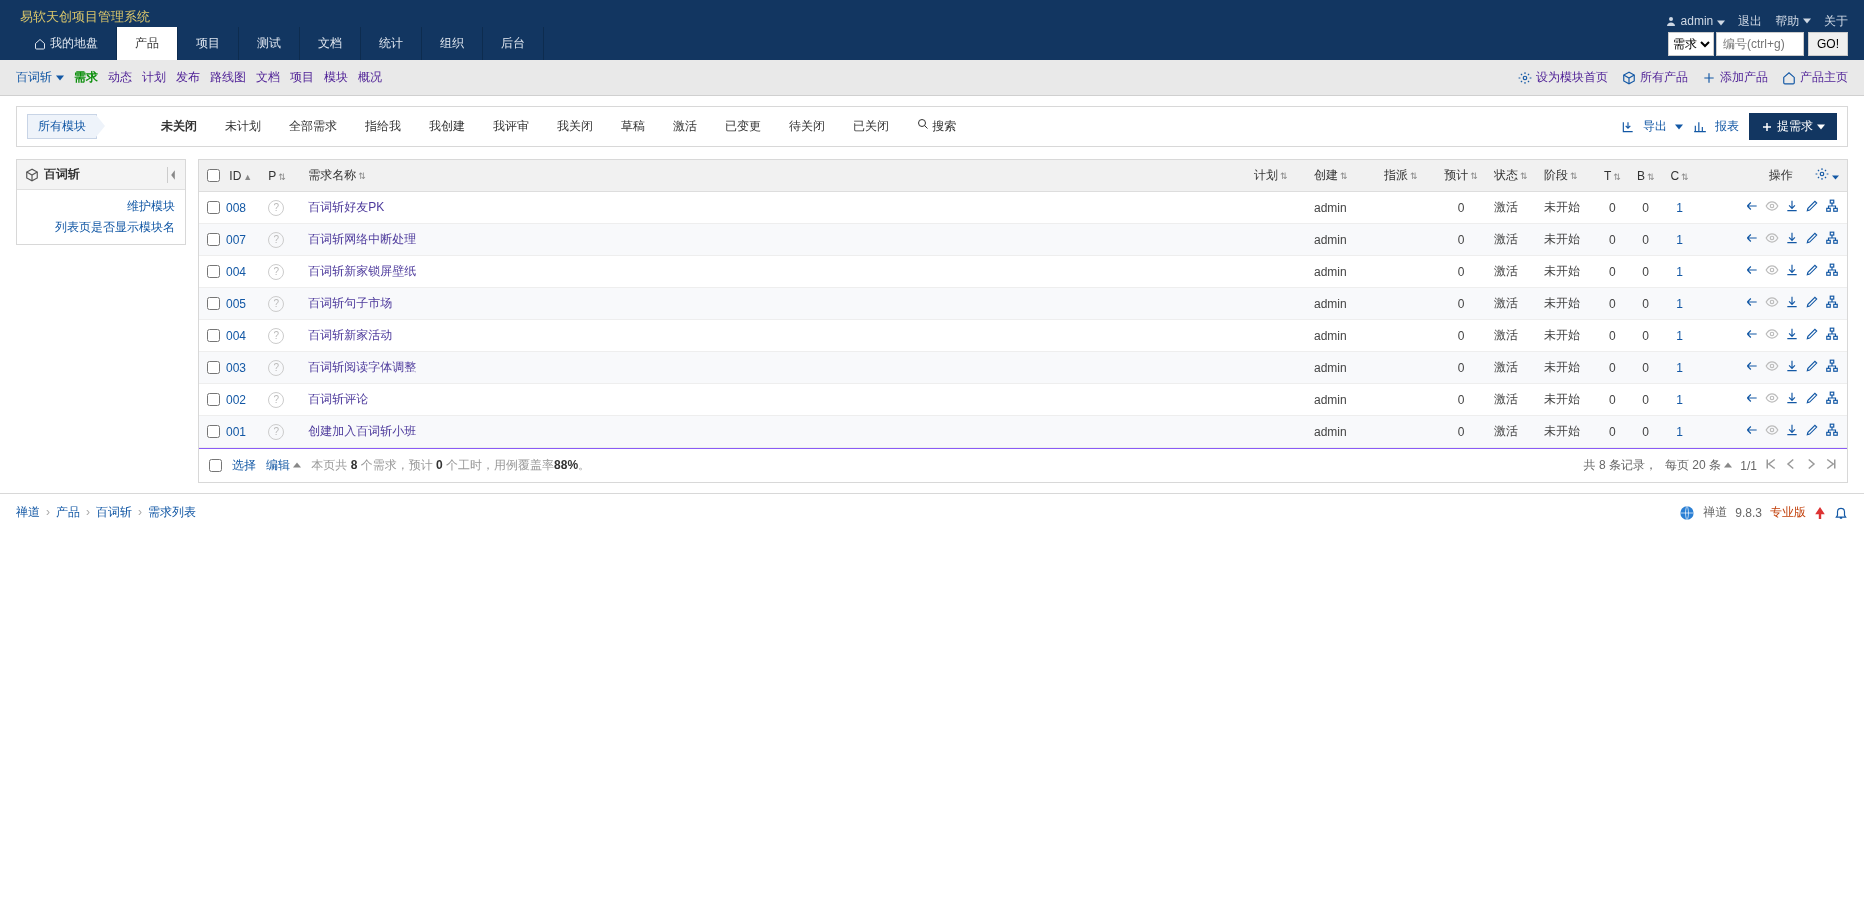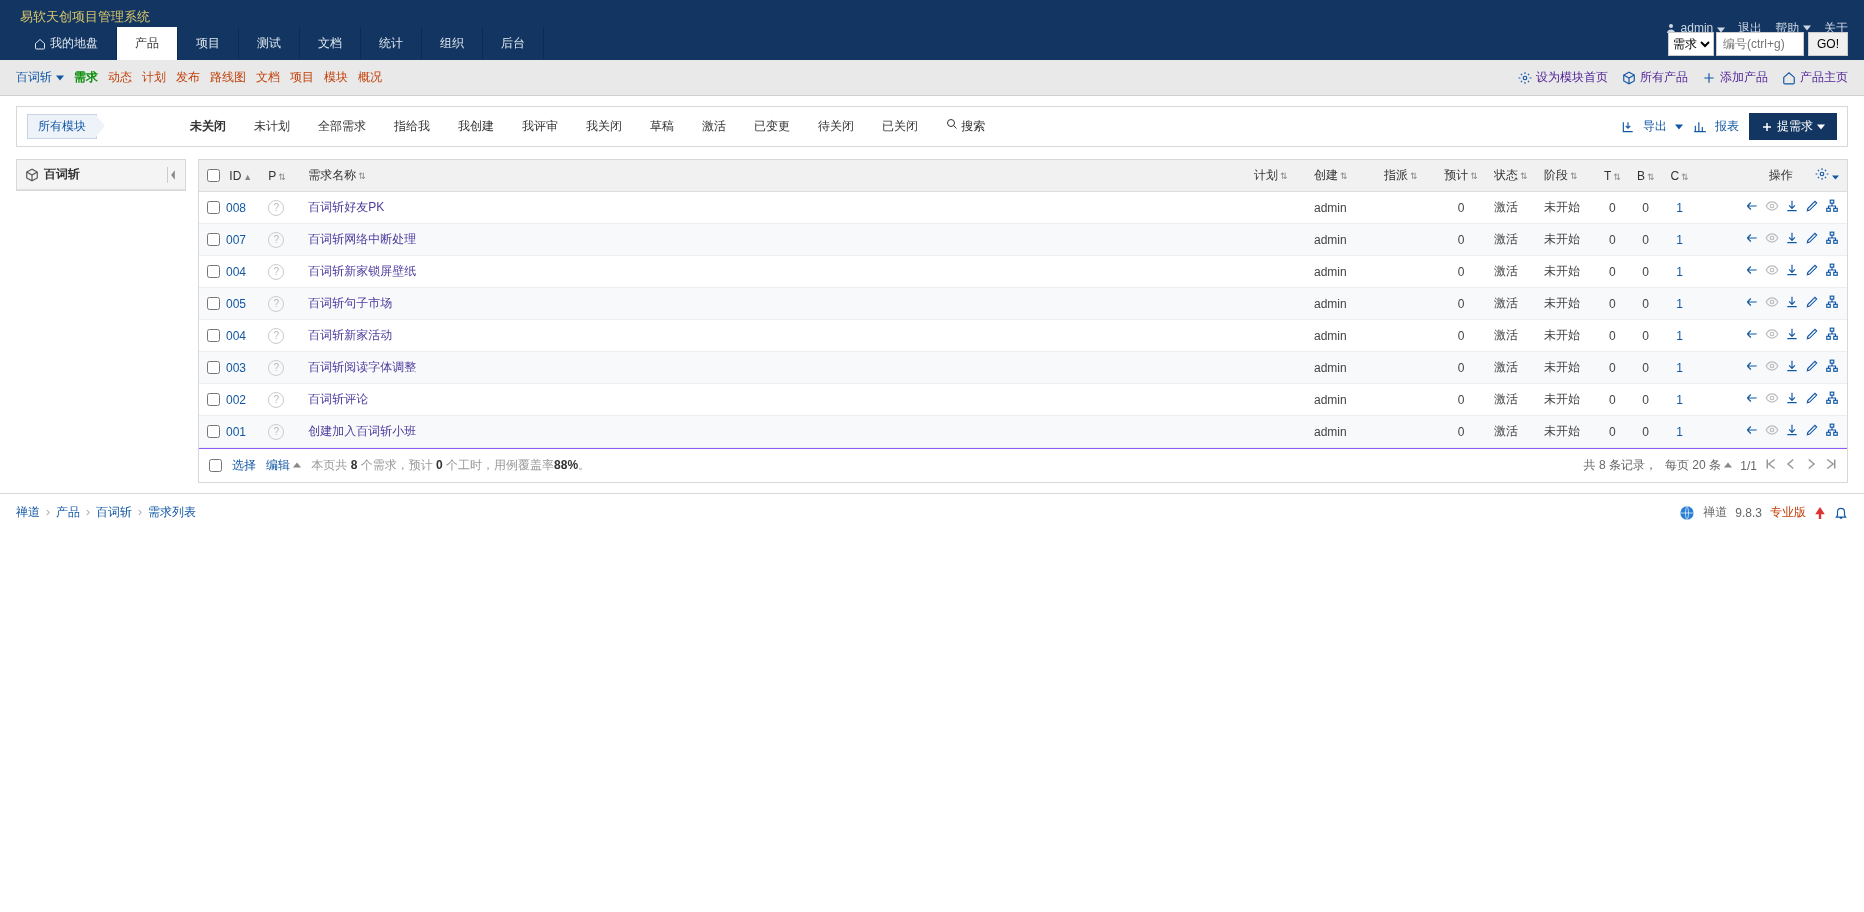--- a/index.html
+++ b/index.html
@@ -2,50 +2,50 @@
 <html><head>
 <meta charset="utf-8">
 <style>
 * { margin: 0; padding: 0; box-sizing: border-box; }
 body { font-family: "Microsoft YaHei", Arial, sans-serif; font-size: 12px; color: #333; background: #fff; }
 a { text-decoration: none; color: #1358a5; cursor: pointer; }
 
 
 .header { background: #123661; height: 60px; position: relative; }
 .logo { color: #d9c56a; font-size: 13px; padding: 8px 0 0 20px; display: inline-block; }
-.topright { position: absolute; top: 20px; right: 16px; color: #cfd8e4; font-size: 12px; }
+.topright { position: absolute; top: 13px; right: 16px; color: #cfd8e4; font-size: 12px; }
 .topright a { color: #cfd8e4; margin-left: 10px; }
 .topright .user svg { vertical-align: -2px; }
 .searchrow { position: absolute; right: 16px; top: 32px; display: flex; align-items: center; }
 .searchrow select { height: 24px; font-size: 12px; border: 1px solid #ccc; background: #fff; }
 .searchrow input[type=text] { height: 24px; width: 88px; font-size: 12px; padding: 0 6px; border: 1px solid #ccc; margin-left: 2px; }
 .searchrow .go { height: 24px; padding: 0 8px; margin-left: 4px; background: #f0f0f0; border: 1px solid #ccc; cursor: pointer; font-size: 12px; }
 
 .mainnav { position: absolute; bottom: 0; left: 16px; display: flex; }
 .mainnav .tab { padding: 8px 18px; color: #e0e7f0; border-right: 1px solid #0d2c4f; cursor: pointer; display: flex; align-items: center; }
 .mainnav .tab.active { background: #fff; color: #333; }
 .mainnav .tab svg { margin-right: 4px; }
 
 
 .subnav { background: #e9e9e9; border-bottom: 1px solid #d0d0d0; padding: 0 16px; height: 36px; display: flex; align-items: center; justify-content: space-between; }
 .subnav-left { display: flex; align-items: center; gap: 10px; }
 .prodsel { color: #1358a5; display: inline-flex; align-items: center; gap: 4px; cursor: pointer; }
-.subnav-left .item { color: #c2410c; cursor: pointer; }
+.subnav-left .item { color: #4c1d95; cursor: pointer; }
 .subnav-left .item.active { color: #0c8f0c; font-weight: bold; }
 .subnav-right { display: flex; align-items: center; gap: 14px; }
 .subnav-right a { color: #4c1d95; display: inline-flex; align-items: center; gap: 4px; }
 
 
 .container { padding: 10px 16px; }
 .filterbar { background: #fff; border: 1px solid #d8d8d8; padding: 6px 10px; display: flex; align-items: center; justify-content: space-between; }
 .filterbar-left { display: flex; align-items: center; gap: 28px; }
 .tag-all { background: #eef3fa; border: 1px solid #c8d4e6; padding: 3px 10px; color: #1358a5; position: relative; }
 .tag-all:after { content: ""; position: absolute; right: -9px; top: 0; width: 0; height: 0; border-top: 11px solid transparent; border-bottom: 11px solid transparent; border-left: 9px solid #eef3fa; }
 .filterbar-left .fitem { color: #333; cursor: pointer; }
-.filterbar-left .fitem.active { font-weight: bold; margin-left: 29px; }
+.filterbar-left .fitem.active { font-weight: bold; }
 .filterbar-right { display: flex; align-items: center; gap: 10px; }
 .filterbar-right a { color: #1358a5; display: inline-flex; align-items: center; gap: 8px; }
 .btn-primary { background: #123661; color: #fff; padding: 5px 12px; display: inline-flex; align-items: center; gap: 4px; cursor: pointer; }
 .btn-primary svg { fill: #fff; }
 
 
 .workspace { display: flex; gap: 12px; margin-top: 12px; }
 .sidepanel { width: 170px; }
 .sidebox { border: 1px solid #d8d8d8; background: #fff; }
 .sidebox-head { background: #f4f4f4; border-bottom: 1px solid #e0e0e0; padding: 6px 8px; display: flex; align-items: center; justify-content: space-between; }
@@ -241,20 +241,24 @@
                 <path d="M3 7l9 5 9-5M12 12v10"></path>
               </svg>
             <span>百词斩</span>
           </span>
           <span class="collapse-handle">
             <svg width="6" height="10" viewBox="0 0 10 16" fill="#888">
                 <path d="M8 0 L2 8 L8 16 Z"></path>
               </svg>
           </span>
         </div>
+        <div class="sidebox-foot">
+          <a>维护模块</a>
+          <a>列表页是否显示模块名</a>
+        </div>
       </div>
     </div>
 
     <div class="mainpanel">
       <table class="data">
         <thead>
           <tr>
             <th style="width:60px">
               <input type="checkbox" style="margin-right: 6px; vertical-align: -2px;">
               <span>ID</span><span class="sort-ind">▲</span>

